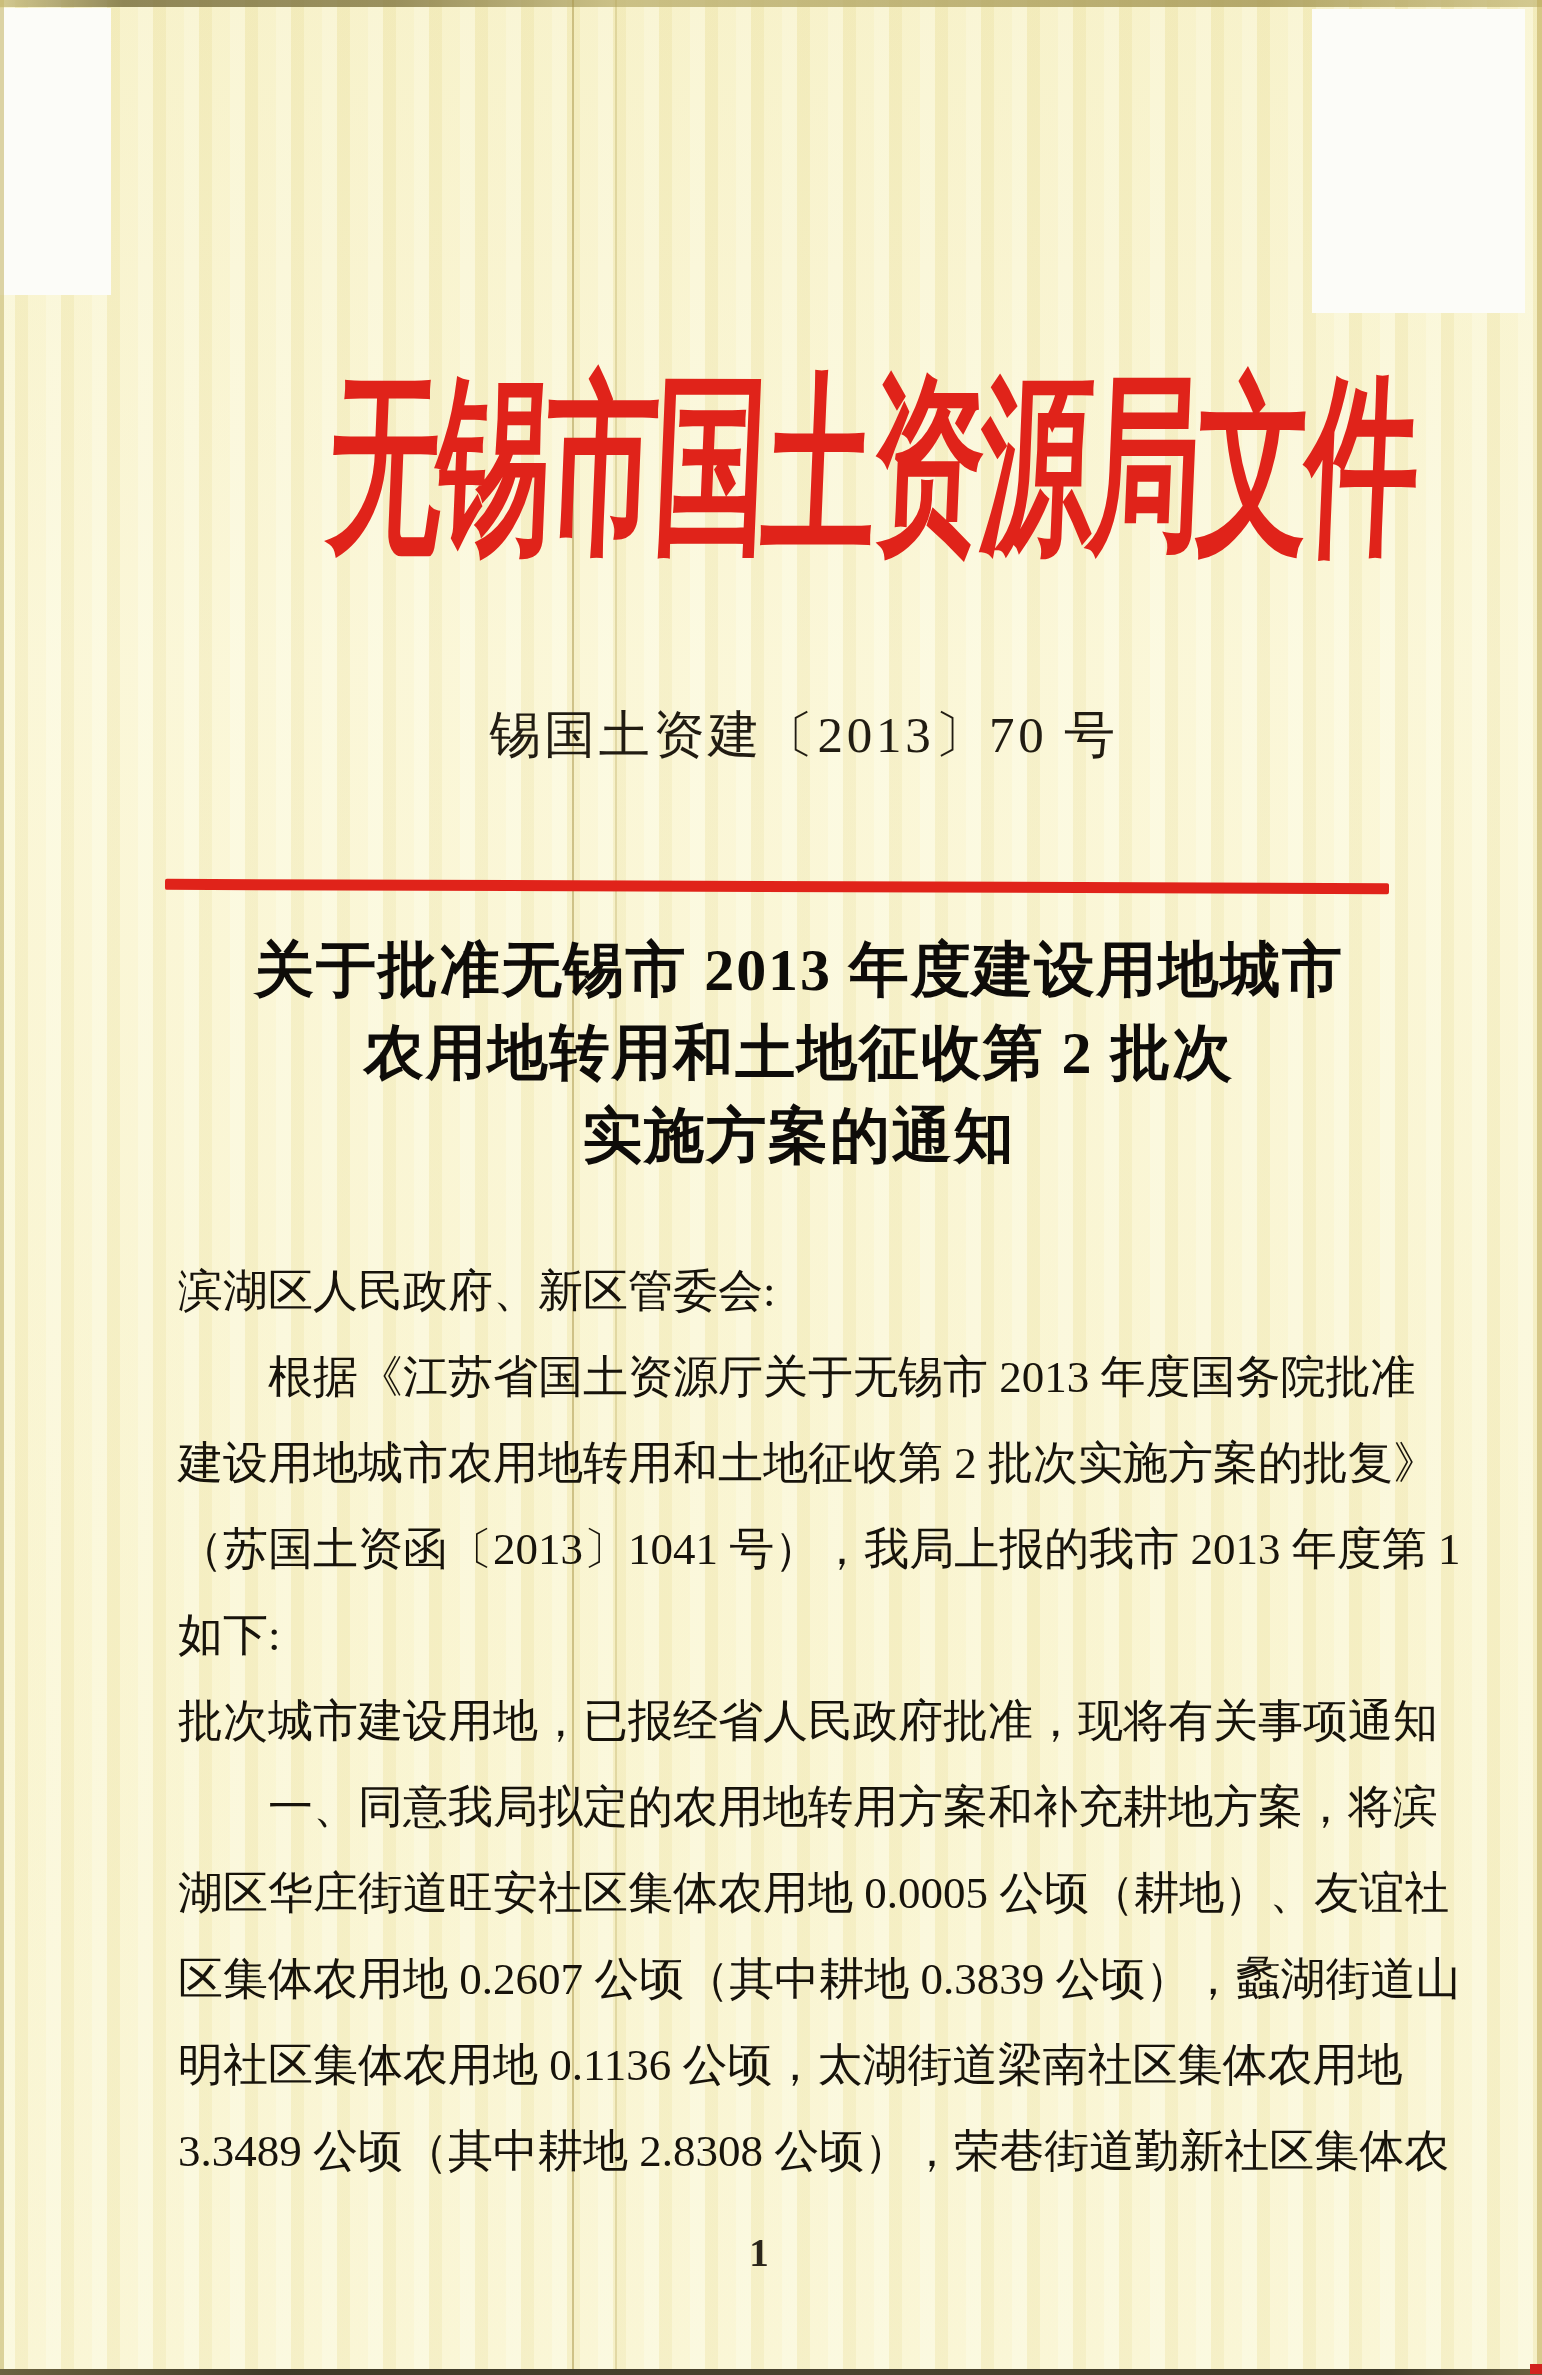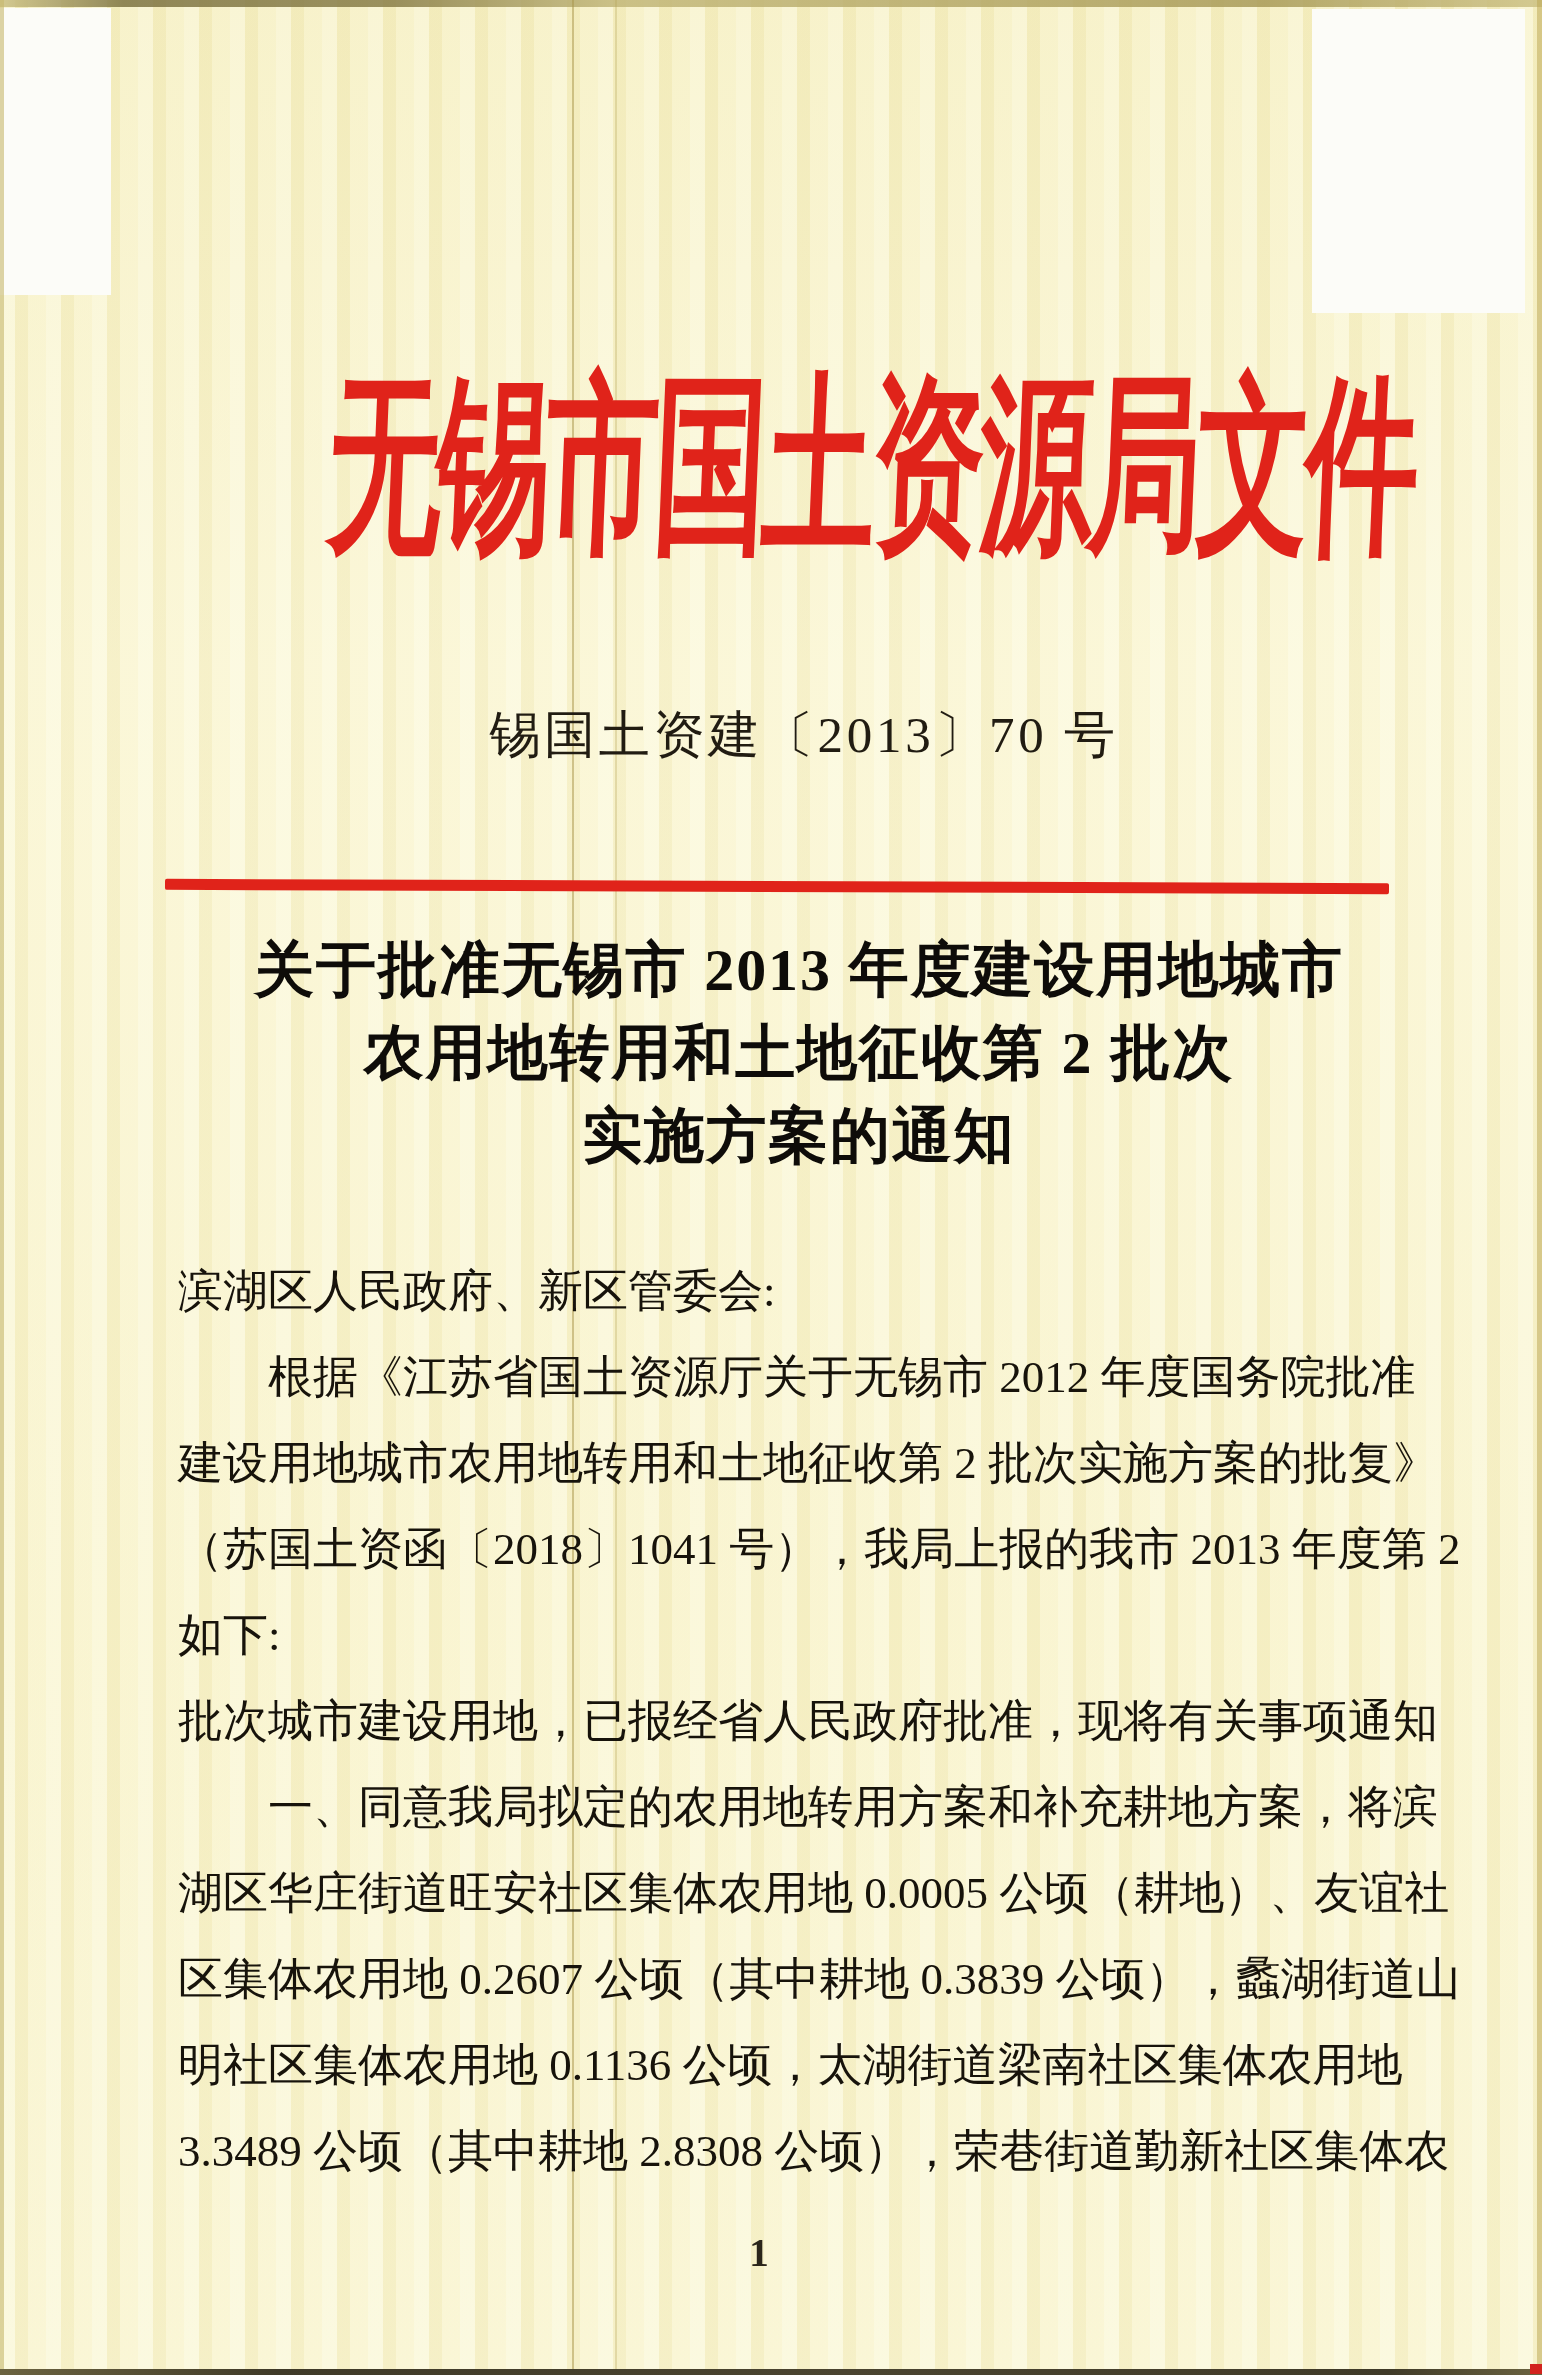--- a/index.html
+++ b/index.html
@@ -142,23 +142,23 @@
   <div class="red-rule"></div>
 
   <div class="title-block">
     <div>关于批准无锡市 2013 年度建设用地城市</div>
     <div>农用地转用和土地征收第 2 批次</div>
     <div>实施方案的通知</div>
   </div>
 
   <div class="body-block">
     <div class="line no-justify">滨湖区人民政府、新区管委会:</div>
-    <div class="line indent">根据《江苏省国土资源厅关于无锡市 2012 年度国务院批准</div>
+    <div class="line indent">根据《江苏省国土资源厅关于无锡市 2013 年度国务院批准</div>
     <div class="line">建设用地城市农用地转用和土地征收第 2 批次实施方案的批复》</div>
-    <div class="line">（苏国土资函〔2018〕1041 号），我局上报的我市 2013 年度第 2</div>
+    <div class="line">（苏国土资函〔2013〕1041 号），我局上报的我市 2013 年度第 1</div>
     <div class="line no-justify">如下:</div>
     <div class="line">批次城市建设用地，已报经省人民政府批准，现将有关事项通知</div>
     <div class="line indent">一、同意我局拟定的农用地转用方案和补充耕地方案，将滨</div>
     <div class="line">湖区华庄街道旺安社区集体农用地 0.0005 公顷（耕地）、友谊社</div>
     <div class="line">区集体农用地 0.2607 公顷（其中耕地 0.3839 公顷），蠡湖街道山</div>
     <div class="line">明社区集体农用地 0.1136 公顷，太湖街道梁南社区集体农用地</div>
     <div class="line">3.3489 公顷（其中耕地 2.8308 公顷），荣巷街道勤新社区集体农</div>
   </div>
 
   <div class="page-number">1</div>

